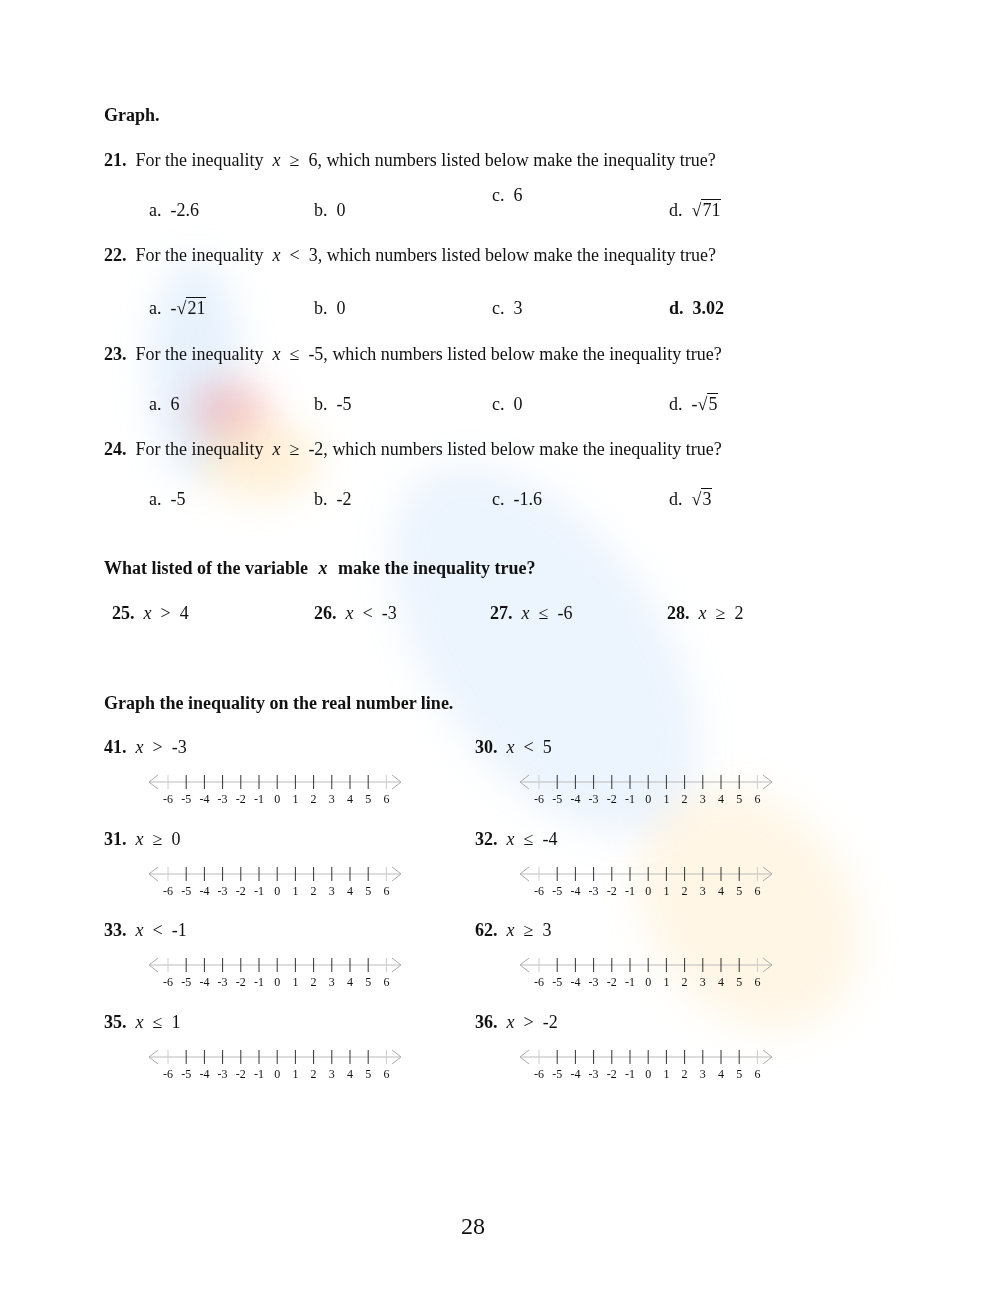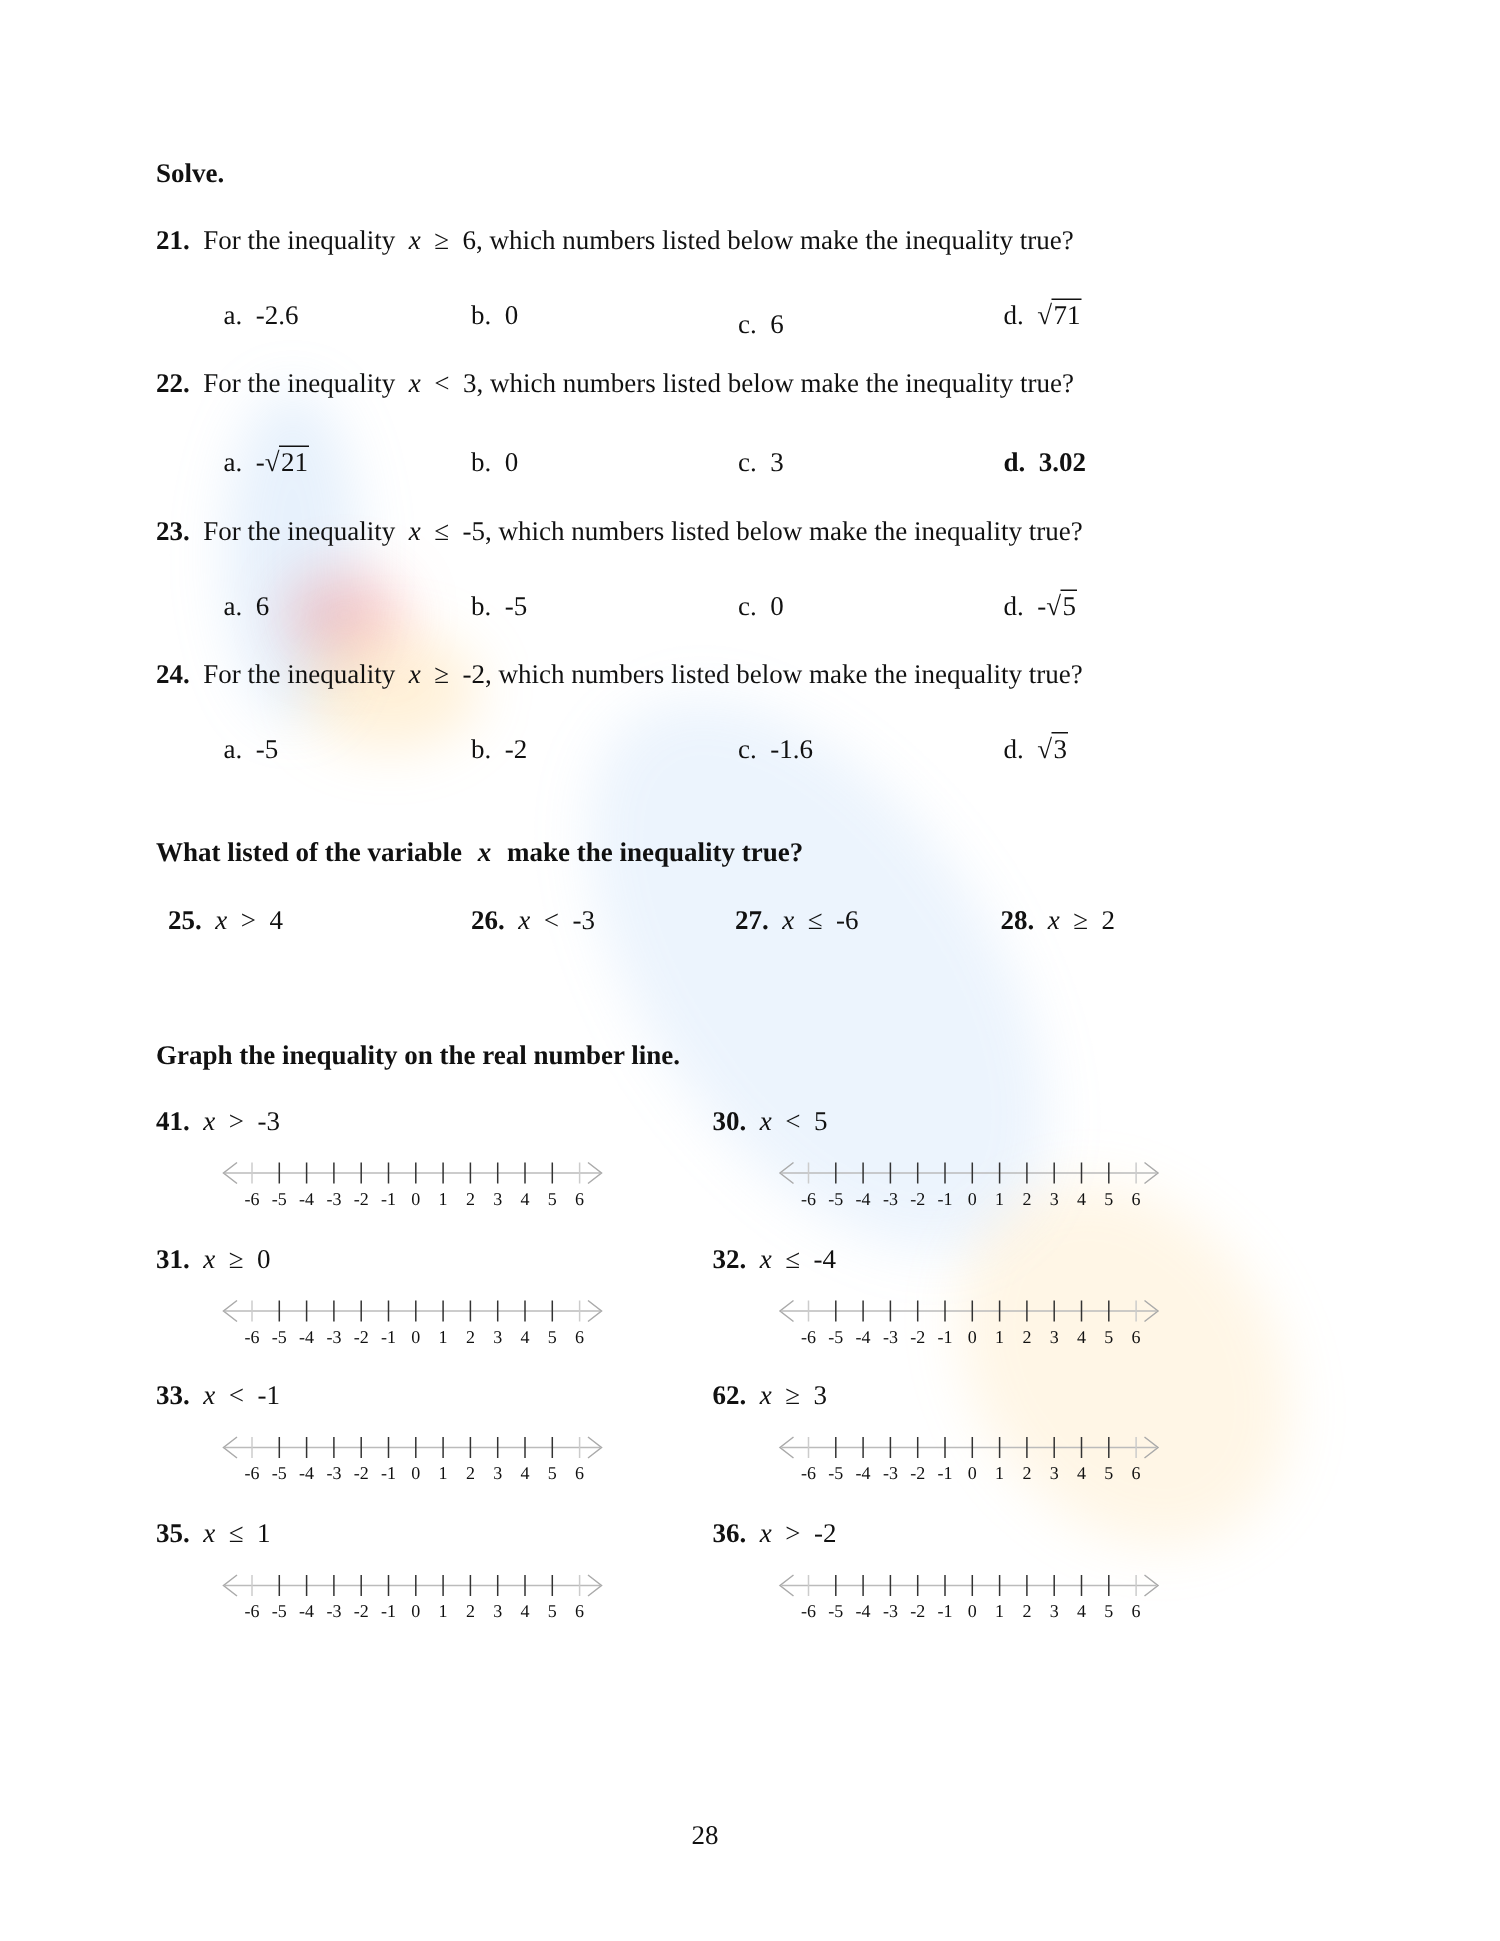--- a/index.html
+++ b/index.html
@@ -10,38 +10,38 @@
   .heading { font-weight:bold; font-size:18px; }
   .q { font-size:18px; }
   .num { font-weight:bold; }
   .var { font-style:italic; }
   .opt { font-size:18px; }
   .sqrt { display:inline-block; position:relative; }
   .sqrt .rad { border-top:1px solid #111; padding:0 1px; }
   .nl { position:absolute; width:260px; height:40px; }
   .nl-labels { position:absolute; top:20px; left:0; font-size:12px; }
   .nl-labels span { position:absolute; transform:translateX(-50%); }
-  .pageno { font-size:18px; }
+  .pageno { font-size:24px; }
 </style>
 </head>
 <body>
 
 <div class="wm" style="left:150px;top:260px;width:90px;height:220px;background:rgba(120,180,240,0.18);"></div>
 <div class="wm" style="left:190px;top:380px;width:80px;height:60px;background:rgba(240,90,90,0.28);"></div>
 <div class="wm" style="left:200px;top:420px;width:120px;height:80px;background:rgba(255,190,80,0.22);"></div>
 <div class="wm" style="left:430px;top:440px;width:230px;height:420px;background:rgba(120,180,240,0.14);transform:rotate(-35deg);"></div>
 <div class="wm" style="left:650px;top:780px;width:200px;height:260px;background:rgba(255,200,100,0.16);transform:rotate(-35deg);"></div>
 
-<div class="abs heading" style="left:104px;top:105px;">Solve.</div>
+<div class="abs heading" style="left:104px;top:105px;">Graph.</div>
 
 <div id="mc">
     <div class="abs q" style="left: 104px; top: 150px;"><span class="num">21.</span>&nbsp; <span>For the inequality</span>&nbsp; <span class="var">x</span>&nbsp; <span>≥</span>&nbsp; <span>6,</span> <span>which numbers listed below make the inequality true?</span></div>
     <div class="abs opt" style="left: 149px; top: 200px;"><span>a.</span>&nbsp; <span>-2.6</span></div>
     <div class="abs opt" style="left: 314px; top: 200px;"><span>b.</span>&nbsp; <span>0</span></div>
-    <div class="abs opt" style="left: 492px; top: 206px;"><span>c.</span>&nbsp; <span>6</span></div>
+    <div class="abs opt" style="left: 492px; top: 185px;"><span>c.</span>&nbsp; <span>6</span></div>
     <div class="abs opt" style="left: 669px; top: 200px;"><span>d.</span>&nbsp; <span></span><span class="sqrt">√<span class="rad">71</span></span></div>
     <div class="abs q" style="left: 104px; top: 245px;"><span class="num">22.</span>&nbsp; <span>For the inequality</span>&nbsp; <span class="var">x</span>&nbsp; <span>&lt;</span>&nbsp; <span>3,</span> <span>which numbers listed below make the inequality true?</span></div>
     <div class="abs opt" style="left: 149px; top: 298px;"><span>a.</span>&nbsp; <span>-</span><span class="sqrt">√<span class="rad">21</span></span></div>
     <div class="abs opt" style="left: 314px; top: 298px;"><span>b.</span>&nbsp; <span>0</span></div>
     <div class="abs opt" style="left: 492px; top: 298px;"><span>c.</span>&nbsp; <span>3</span></div>
     <div class="abs opt" style="left: 669px; top: 298px; font-weight: bold;"><span>d.</span>&nbsp; <span>3.02</span></div>
     <div class="abs q" style="left: 104px; top: 344px;"><span class="num">23.</span>&nbsp; <span>For the inequality</span>&nbsp; <span class="var">x</span>&nbsp; <span>≤</span>&nbsp; <span>-5,</span> <span>which numbers listed below make the inequality true?</span></div>
     <div class="abs opt" style="left: 149px; top: 394px;"><span>a.</span>&nbsp; <span>6</span></div>
     <div class="abs opt" style="left: 314px; top: 394px; text-align: center;"><span>b.</span>&nbsp; <span>-5</span></div>
     <div class="abs opt" style="left: 492px; top: 394px;"><span>c.</span>&nbsp; <span>0</span></div>

